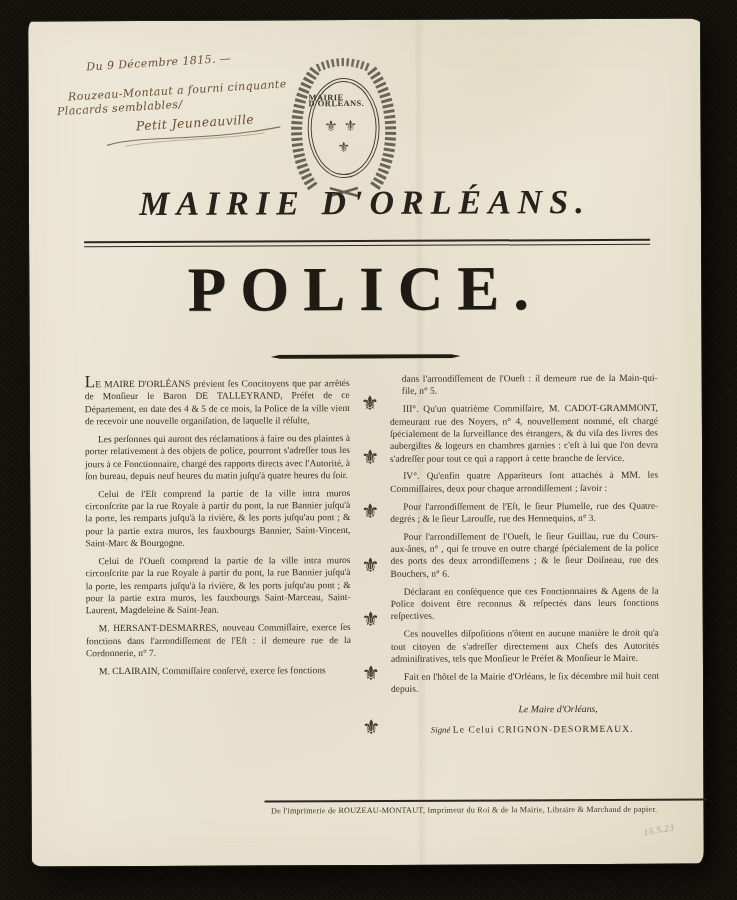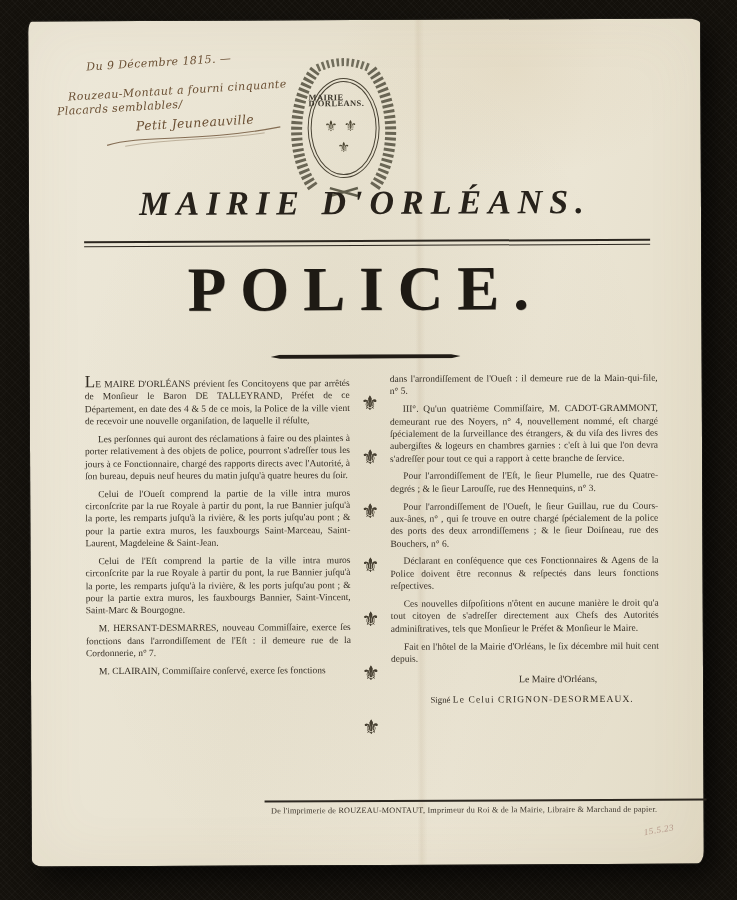--- a/index.html
+++ b/index.html
@@ -88,24 +88,24 @@
     width:40px;display:flex;flex-direction:column;align-items:center;
     padding-top:20px;gap:34px;
   }
   .fleur{
     font-family:"DejaVu Sans", sans-serif;font-size:20px;line-height:1;
     color:#453e30;text-shadow:0 0 0.5px #453e30;
   }
   .col p{margin:0 0 5.5px;text-indent:13px;}
   .col p.lead{text-indent:0;}
   .col p.lead::first-letter{font-size:1.8em;line-height:0.9;}
-  .col p.cont{text-indent:0;}
-  .sig-line1{text-align:center;padding-left:66px;margin-top:9px;font-size:9.8px;}
+  .col p.cont{text-indent:0;margin-left:12px;}
+  .sig-line1{font-style:italic;text-align:center;padding-left:66px;margin-top:9px;font-size:9.8px;}
   .sig-line2{text-align:center;padding-left:14px;margin-top:7px;font-size:9.5px;}
-  .sig-prefix{font-size:8.8px;}
+  .sig-prefix{font-style:italic;font-size:8.8px;}
   .sig-name{letter-spacing:1.1px;}
 
   
   .footer-rule{position:absolute;left:233px;top:780px;width:442px;border-top:2px solid #2c2720;}
   .imprint{position:absolute;left:215px;top:786px;width:435px;text-align:center;
     font-size:8.2px;color:#3a332a;letter-spacing:0.2px;}
 
   
   .pencil-mark{
     position:absolute;left:612px;top:806px;transform:rotate(-9deg);
@@ -145,38 +145,39 @@
 
   <h1 class="title">MAIRIE D'ORLÉANS.</h1>
   <div class="double-rule"></div>
   <h2 class="police">POLICE.</h2>
   <div class="taper-rule"></div>
 
   <div class="columns">
     <div class="col col-left">
         <p class="lead">LE MAIRE D'ORLÉANS prévient ſes Concitoyens que par arrêtés de Monſieur le Baron DE TALLEYRAND, Préfet de ce Département, en date des 4 &amp; 5 de ce mois, la Police de la ville vient de recevoir une nouvelle organiſation, de laquelle il réſulte,</p>
         <p>Les perſonnes qui auront des réclamations à faire ou des plaintes à porter relativement à des objets de police, pourront s'adreſſer tous les jours à ce Fonctionnaire, chargé des rapports directs avec l'Autorité, à ſon bureau, depuis neuf heures du matin juſqu'à quatre heures du ſoir.</p>
+        <p>Celui de l'Eſt comprend la partie de la ville intra muros circonſcrite par la rue Royale à partir du pont, la rue Bannier juſqu'à la porte, les remparts juſqu'à la rivière, &amp; les ports juſqu'au pont ; &amp; pour la partie extra muros, les fauxbourgs Bannier, Saint-Vincent, Saint-Marc &amp; Bourgogne.</p>
         <p>Celui de l'Oueſt comprend la partie de la ville intra muros circonſcrite par la rue Royale à partir du pont, la rue Bannier juſqu'à la porte, les remparts juſqu'à la rivière, &amp; les ports juſqu'au pont ; &amp; pour la partie extra muros, les fauxbourgs Saint-Marceau, Saint-Laurent, Magdeleine &amp; Saint-Jean.</p>
-        <p>Celui de l'Eſt comprend la partie de la ville intra muros circonſcrite par la rue Royale à partir du pont, la rue Bannier juſqu'à la porte, les remparts juſqu'à la rivière, &amp; les ports juſqu'au pont ; &amp; pour la partie extra muros, les fauxbourgs Bannier, Saint-Vincent, Saint-Marc &amp; Bourgogne.</p>
         <p>M. HERSANT-DESMARRES, nouveau Commiſſaire, exerce ſes fonctions dans l'arrondiſſement de l'Eſt : il demeure rue de la Cordonnerie, n° 7.</p>
         <p>M. CLAIRAIN, Commiſſaire conſervé, exerce ſes fonctions</p>
       </div>
     <div class="fleur-strip">
         <span class="fleur">⚜</span>
         <span class="fleur">⚜</span>
         <span class="fleur">⚜</span>
         <span class="fleur">⚜</span>
         <span class="fleur">⚜</span>
         <span class="fleur">⚜</span>
         <span class="fleur">⚜</span>
       </div>
     <div class="col col-right">
       <div>
           <p class="cont">dans l'arrondiſſement de l'Oueſt : il demeure rue de la Main-qui-file, n° 5.</p>
           <p>III°. Qu'un quatrième Commiſſaire, M. CADOT-GRAMMONT, demeurant rue des Noyers, n° 4, nouvellement nommé, eſt chargé ſpécialement de la ſurveillance des étrangers, &amp; du viſa des livres des aubergiſtes &amp; logeurs en chambres garnies : c'eſt à lui que l'on devra s'adreſſer pour tout ce qui a rapport à cette branche de ſervice.</p>
+          <p>IV°. Qu'enfin quatre Appariteurs ſont attachés à MM. les Commiſſaires, deux pour chaque arrondiſſement ; ſavoir :</p>
           <p>Pour l'arrondiſſement de l'Eſt, le ſieur Plumelle, rue des Quatre-degrés ; &amp; le ſieur Larouſſe, rue des Hennequins, n° 3.</p>
           <p>Pour l'arrondiſſement de l'Oueſt, le ſieur Guillau, rue du Cours-aux-ânes, n°  , qui ſe trouve en outre chargé ſpécialement de la police des ports des deux arrondiſſemens ; &amp; le ſieur Doiſneau, rue des Bouchers, n° 6.</p>
           <p>Déclarant en conſéquence que ces Fonctionnaires &amp; Agens de la Police doivent être reconnus &amp; reſpectés dans leurs fonctions reſpectives.</p>
           <p>Ces nouvelles diſpoſitions n'ôtent en aucune manière le droit qu'a tout citoyen de s'adreſſer directement aux Chefs des Autorités adminiſtratives, tels que Monſieur le Préfet &amp; Monſieur le Maire.</p>
           <p>Fait en l'hôtel de la Mairie d'Orléans, le ſix décembre mil huit cent depuis.</p>
         </div>
       <div class="sig-line1">Le Maire d'Orléans,</div>
       <div class="sig-line2">
         <span class="sig-prefix">Signé</span>
         <span class="sig-name">Le Celui CRIGNON-DESORMEAUX.</span>

